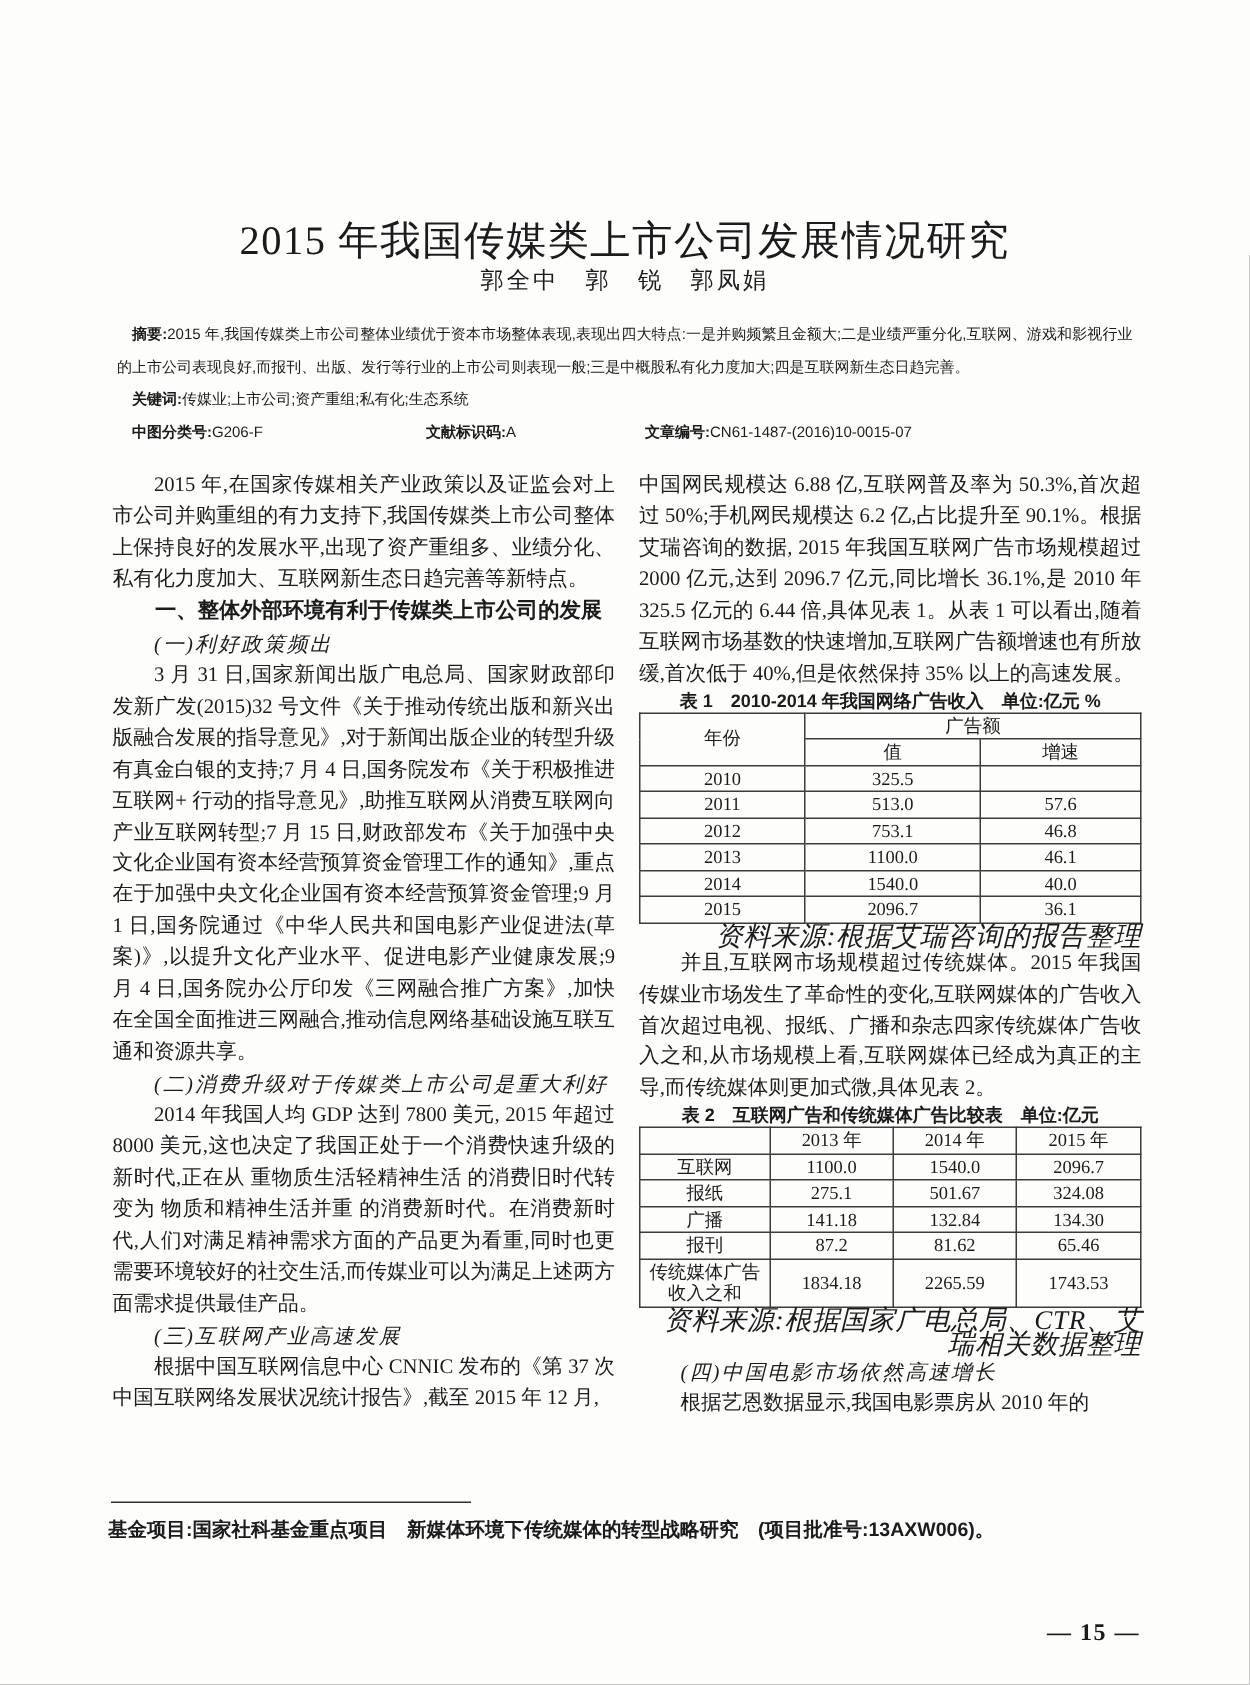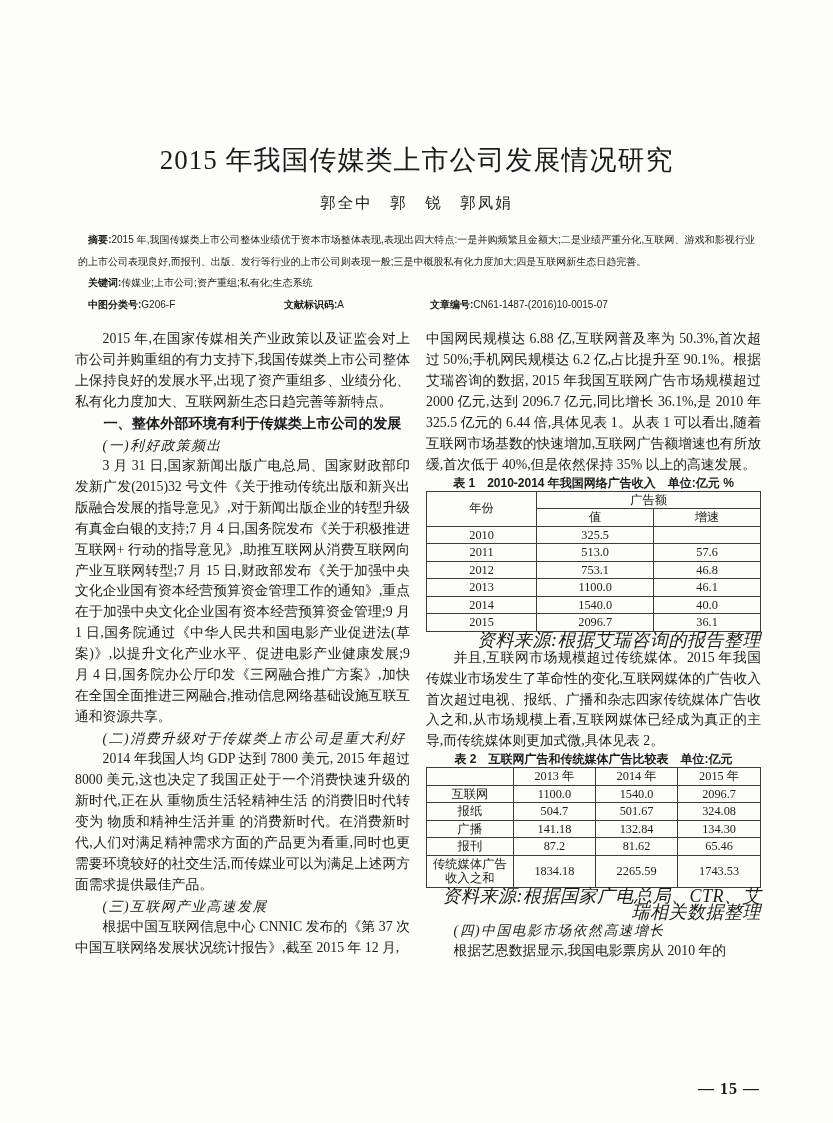--- a/index.html
+++ b/index.html
@@ -5,21 +5,21 @@
   html,body { margin:0; padding:0; background:#9a9a9a; }
   .page {
     position:relative; width:833px; height:1123px; margin:0 auto;
     background:#fdfdfc; color:#1b1b1b; overflow:hidden;
     font-family:"Liberation Serif","DejaVu Serif",serif;
   }
   .title {
     margin:143px 60px 0; text-align:center;
     font-size:27px; font-weight:400; letter-spacing:1px; line-height:34px;
   }
-  .authors { margin-top:16px; text-align:center; font-size:15.5px; letter-spacing:2px; }
+  .authors { text-align:center; font-size:15.5px; letter-spacing:2px; }
   .meta {
     margin:15px 78px 14px; font-size:10px; line-height:21.6px; text-align:justify;
     font-family:"Liberation Sans","DejaVu Sans",sans-serif;
   }
   .meta p { margin:0; }
   .meta .lead { text-indent:1em; }
   .meta .lbl { font-weight:bold; }
   .clc-line { display:flex; }
   .clc-line .item1 { width:206px; padding-left:1em; box-sizing:border-box; }
   .clc-line .item2 { width:146px; }
@@ -152,21 +152,21 @@
             <td>2015 年</td>
           </tr>
           <tr>
               <td>互联网</td>
               <td>1100.0</td>
               <td>1540.0</td>
               <td>2096.7</td>
             </tr>
           <tr>
               <td>报纸</td>
-              <td>504.7</td>
+              <td>275.1</td>
               <td>501.67</td>
               <td>324.08</td>
             </tr>
           <tr>
               <td>广播</td>
               <td>141.18</td>
               <td>132.84</td>
               <td>134.30</td>
             </tr>
           <tr>
@@ -184,16 +184,20 @@
         </tbody>
       </table>
       <p class="tbl-source">资料来源:根据国家广电总局、CTR、艾瑞相关数据整理</p>
 
       <p class="sub">(四)中国电影市场依然高速增长</p>
       <p class="ind">根据艺恩数据显示,我国电影票房从 2010 年的</p>
     </div>
 
   </div>
 
+  <div class="footnote">
+    <div class="footnote-rule"></div>
+    <div class="txt"><span class="lbl">基金项目:</span><span>国家社科基金重点项目　新媒体环境下传统媒体的转型战略研究　(项目批准号:13AXW006)。</span></div>
+  </div>
 
   <div class="pageno">— 15 —</div>
 
 </div>
 
 </body></html>

